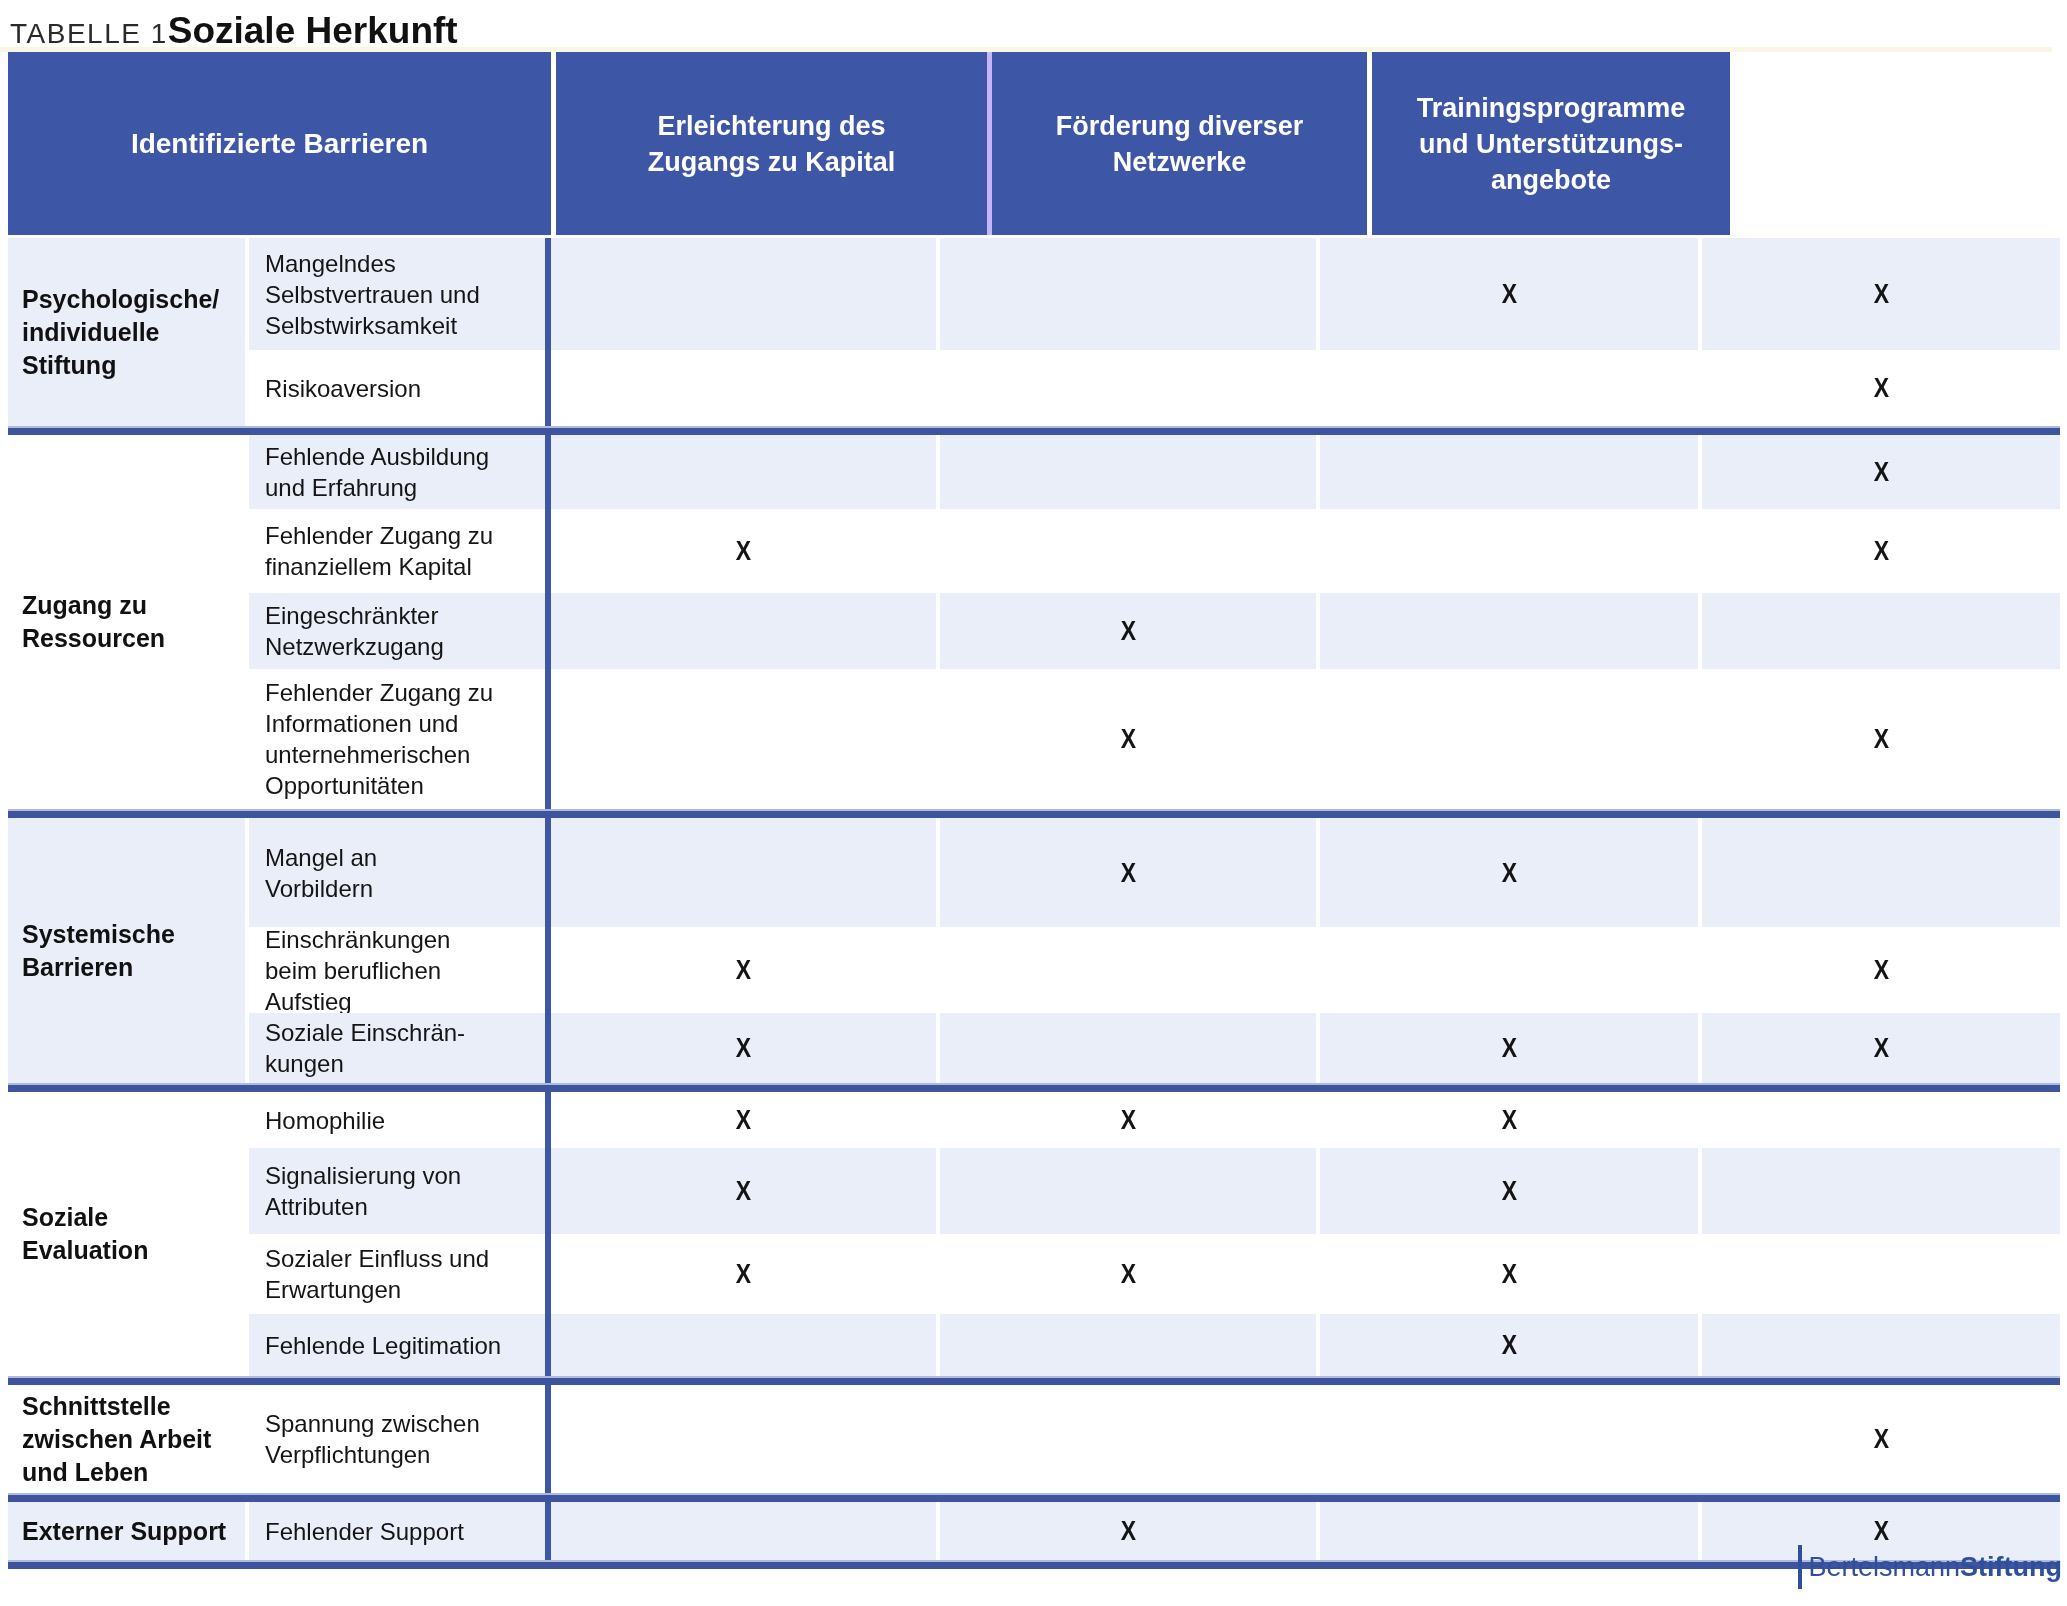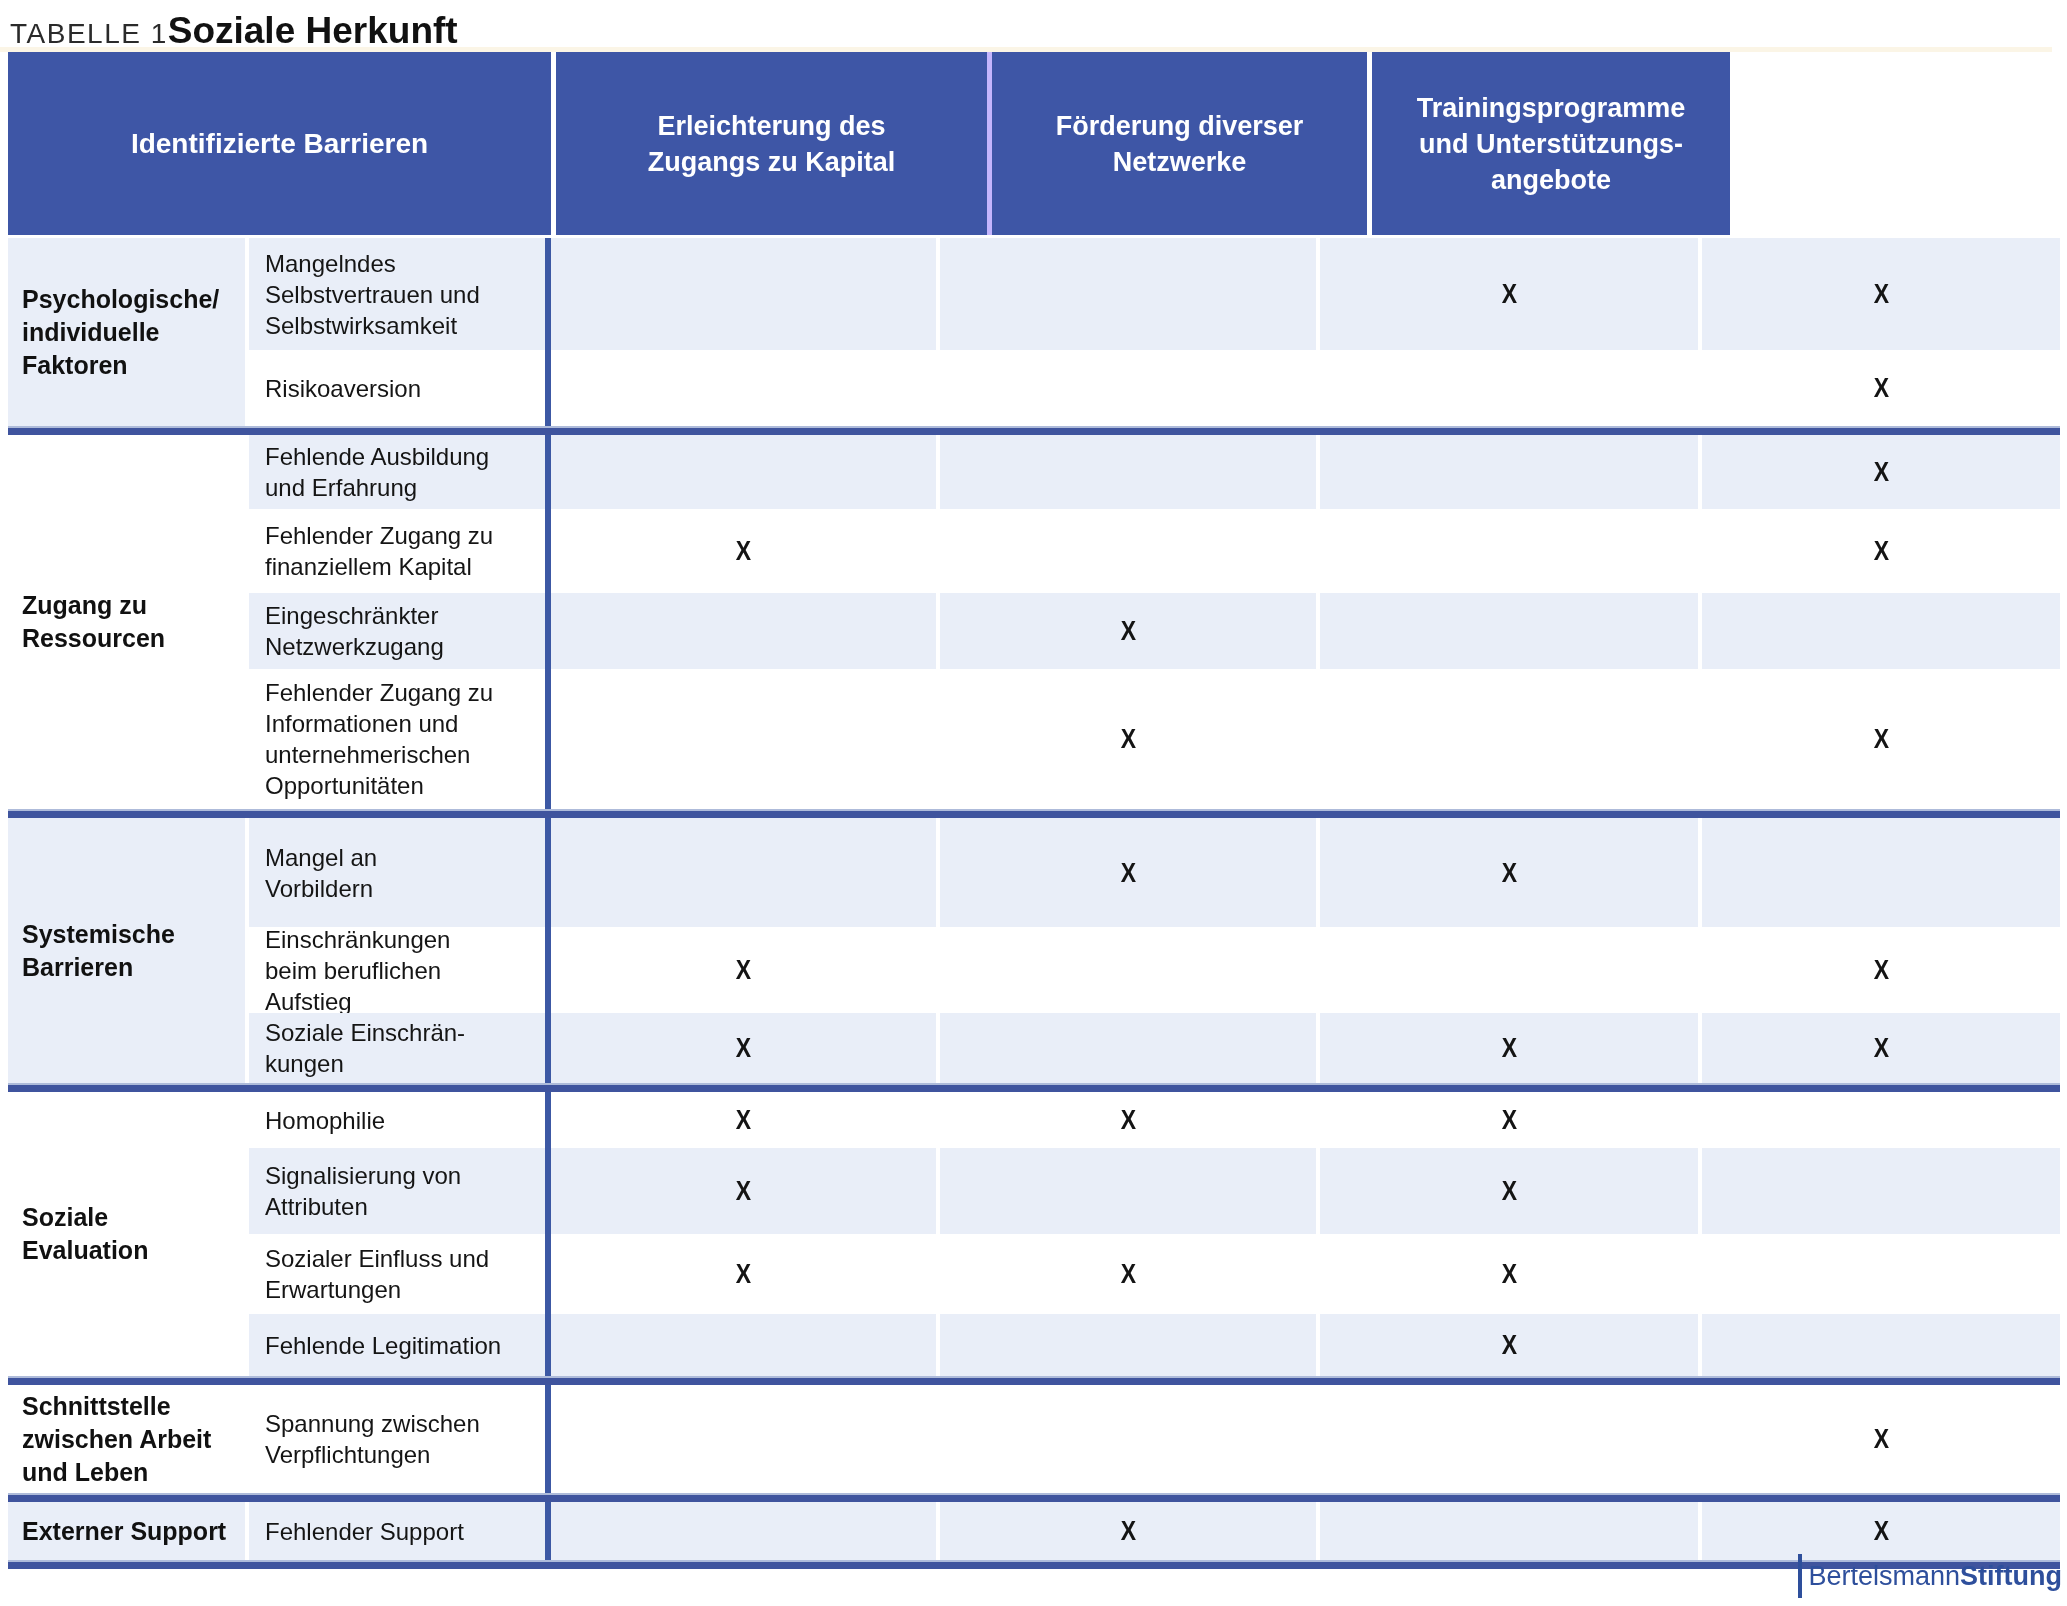--- a/index.html
+++ b/index.html
@@ -66,21 +66,21 @@
     display:inline-block; transform:scaleX(0.82);
   }
 
   .lb { background:#e9eef8; }
   .w  { background:#ffffff; }
 
   .gsep { width:2052px; height:9px; border-top:2px solid #aebbda; background:#3f549e; }
 
   
   .brand {
-    position:absolute; right:5px; bottom:8px;
+    position:absolute; right:5px; bottom:17px;
     display:flex; align-items:center; gap:6px;justify-content:space-between;
   }
   .brand-bar { width:4px; height:44px; background:#2e4f9c; }
   .brand-text { font-size:27px; color:#2e4f9c; white-space:nowrap; }
   .brand-text .bold { font-weight:700; }
 </style>
 </head>
 <body>
 
 <div class="page">
@@ -101,21 +101,21 @@
 Netzwerke</div>
       <div class="th th4">Trainingsprogramme
 und Unterstützungs-
 angebote</div>
     </div>
     <div class="head-gap"></div>
 
     <div class="group">
       <div class="cat lb">Psychologische/
 individuelle
-Faktoren</div>
+Stiftung</div>
       <div class="grows">
         <div class="row lb" style="height:112px">
           <div class="barrier">Mangelndes
 Selbstvertrauen und
 Selbstwirksamkeit</div>
           <div class="vline"></div>
           <div class="cell c1">
               <span class="x"></span>
             </div>
           <div class="cell c2">

